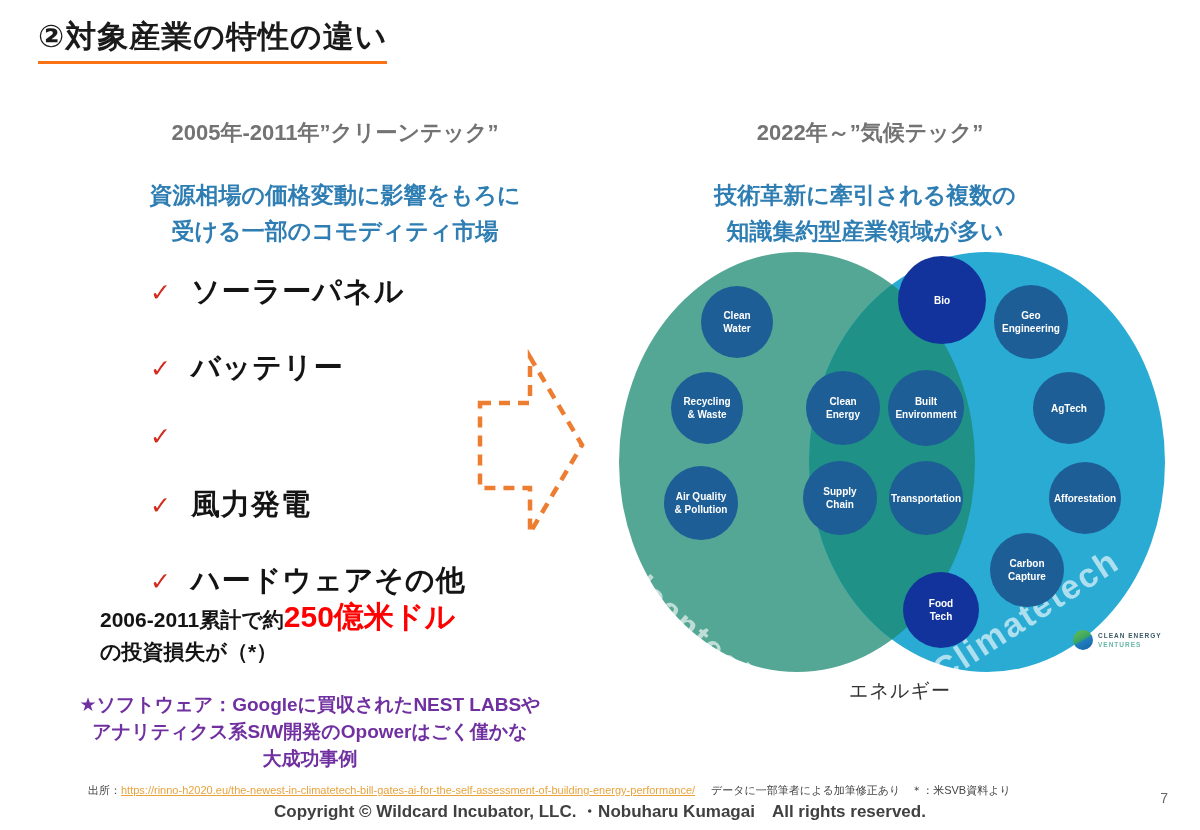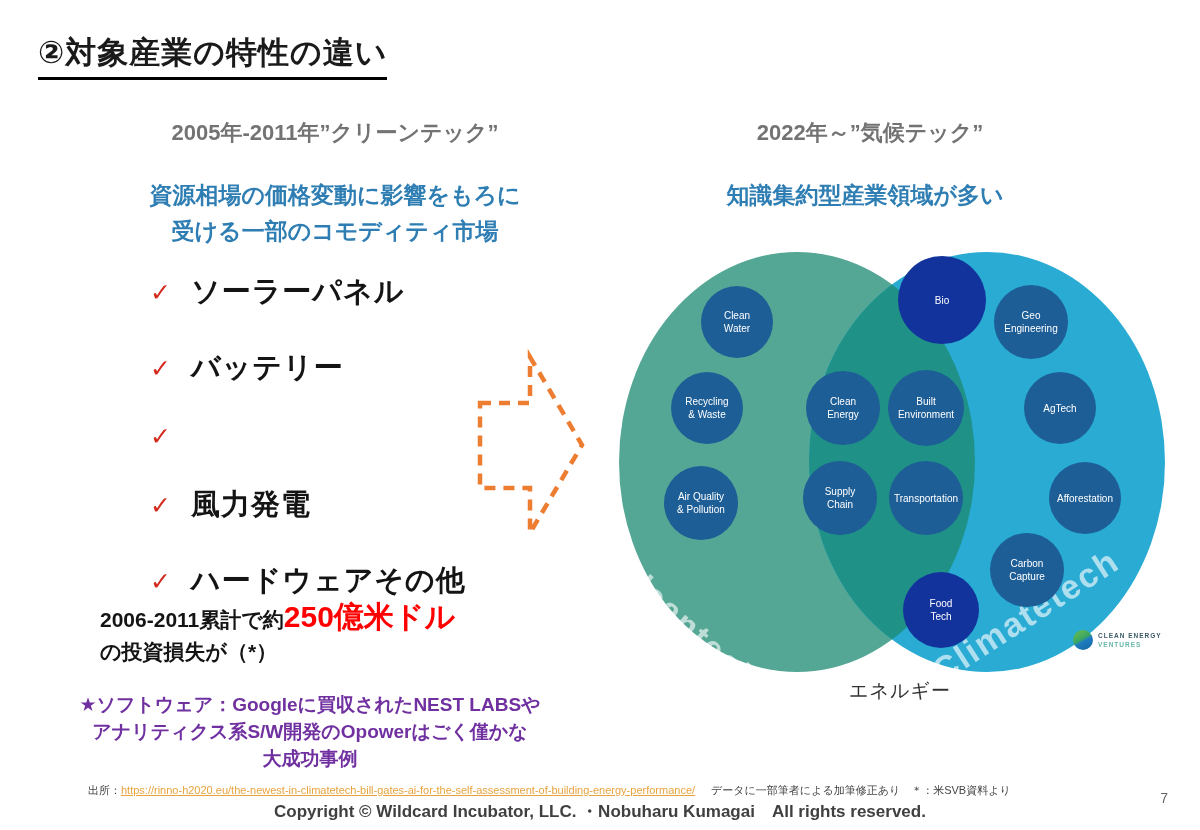--- a/index.html
+++ b/index.html
@@ -4,22 +4,22 @@
 <style>
   * { margin:0; padding:0; box-sizing:border-box; }
   html,body { background:#ffffff; }
   .slide {
     position:relative; width:1200px; height:830px; background:#ffffff;
     font-family:"Liberation Sans","DejaVu Sans",sans-serif; overflow:hidden;
   }
   .abs { position:absolute; }
 
   .title {
-    left:38px; top:32px; font-size:31px; font-weight:bold; color:#1a1a1a;
-    border-bottom:3px solid #000000; padding-bottom:3px; letter-spacing:1px;
+    left:38px; top:16px; font-size:31px; font-weight:bold; color:#1a1a1a;
+    border-bottom:3px solid #f97316; padding-bottom:3px; letter-spacing:1px;
   }
 
   .col-heading { font-size:22px; font-weight:bold; color:#737373; text-align:center; }
   .left-heading  { left:120px; top:118px; width:430px; }
   .right-heading { left:690px; top:118px; width:360px; }
 
   .col-sub { font-size:23px; font-weight:bold; color:#2e7eb3; text-align:center; line-height:1.55; }
   .left-sub  { left:95px;  top:178px; width:480px; }
   .right-sub { left:655px; top:178px; width:420px; }
 
@@ -35,21 +35,21 @@
   .software-note { left:40px; top:692px; width:540px; text-align:center;
     font-size:19px; font-weight:bold; color:#7030a0; line-height:1.42; }
 
   .arrow-svg { left:468px; top:343px; }
 
   .venn { left:615px; top:250px; width:565px; height:428px; }
   .venn svg.venn-bg { position:absolute; left:0; top:0; }
   .bubble {
     position:absolute; border-radius:50%; background:#1d5e96; color:#ffffff;
     display:flex; align-items:center; justify-content:center; text-align:center;
-    font-size:10px; font-weight:normal; line-height:1.3; white-space:pre-line;
+    font-size:10px; font-weight:bold; line-height:1.3; white-space:pre-line;
   }
   .bubble.navy { background:#12339b; }
   .venn-word { position:absolute; font-size:34px; font-weight:600; letter-spacing:2px;
     color:rgba(255,255,255,0.62); white-space:nowrap; }
   .venn-word-left  { left:18px;  top:300px; transform:rotate(42deg);  transform-origin:left top; }
   .venn-word-right { left:310px; top:408px; transform:rotate(-33deg); transform-origin:left top; }
 
   .cev-logo { position:absolute; left:458px; top:380px; display:flex; align-items:center; gap:5px; }
   .cev-icon { width:20px; height:20px; border-radius:50%;
     background:linear-gradient(150deg,#6cc04a 0%,#3aa564 45%,#1e7dc0 55%,#15629f 100%); }
@@ -119,20 +119,21 @@
     <div>アナリティクス系S/W開発のOpowerはごく僅かな</div>
     <div>大成功事例</div>
   </div>
 
   <svg class="abs arrow-svg" width="125" height="200" viewBox="0 0 125 200">
     <polygon points="12,60 62,60 62,14 114,102 62,190 62,145 12,145" fill="none" stroke="#ed7d31" stroke-width="4.5" stroke-dasharray="11 8" stroke-linejoin="miter"></polygon>
   </svg>
 
   <div class="abs col-heading right-heading">2022年～”気候テック”</div>
   <div class="abs col-sub right-sub">
+    <div>技術革新に牽引される複数の</div>
     <div>知識集約型産業領域が多い</div>
   </div>
 
   <div class="abs venn">
     <svg class="venn-bg" width="565" height="428" viewBox="0 0 565 428">
       <ellipse cx="182" cy="212" rx="178" ry="210" fill="#55a795"></ellipse>
       <ellipse cx="372" cy="212" rx="178" ry="210" fill="#29abd4"></ellipse>
       <clipPath id="leftclip">
           <ellipse cx="182" cy="212" rx="178" ry="210"></ellipse>
         </clipPath>
@@ -146,21 +147,21 @@
 Water</div>
     <div class="bubble navy" style="left:283px; top:6px; width:88px; height:88px;">Bio</div>
     <div class="bubble" style="left:379px; top:35px;  width:74px; height:74px;">Geo
 Engineering</div>
     <div class="bubble" style="left:56px;  top:122px; width:72px; height:72px;">Recycling
 &amp; Waste</div>
     <div class="bubble" style="left:191px; top:121px; width:74px; height:74px;">Clean
 Energy</div>
     <div class="bubble" style="left:273px; top:120px; width:76px; height:76px;">Built
 Environment</div>
-    <div class="bubble" style="left:409px; top:122px; width:72px; height:72px;">AgTech</div>
+    <div class="bubble" style="left:418px; top:122px; width:72px; height:72px;">AgTech</div>
     <div class="bubble" style="left:49px;  top:216px; width:74px; height:74px;">Air Quality
 &amp; Pollution</div>
     <div class="bubble" style="left:188px; top:211px; width:74px; height:74px;">Supply
 Chain</div>
     <div class="bubble" style="left:274px; top:211px; width:74px; height:74px;">Transportation</div>
     <div class="bubble" style="left:434px; top:212px; width:72px; height:72px;">Afforestation</div>
     <div class="bubble" style="left:375px; top:283px; width:74px; height:74px;">Carbon
 Capture</div>
     <div class="bubble navy" style="left:288px; top:322px; width:76px; height:76px;">Food
 Tech</div>

